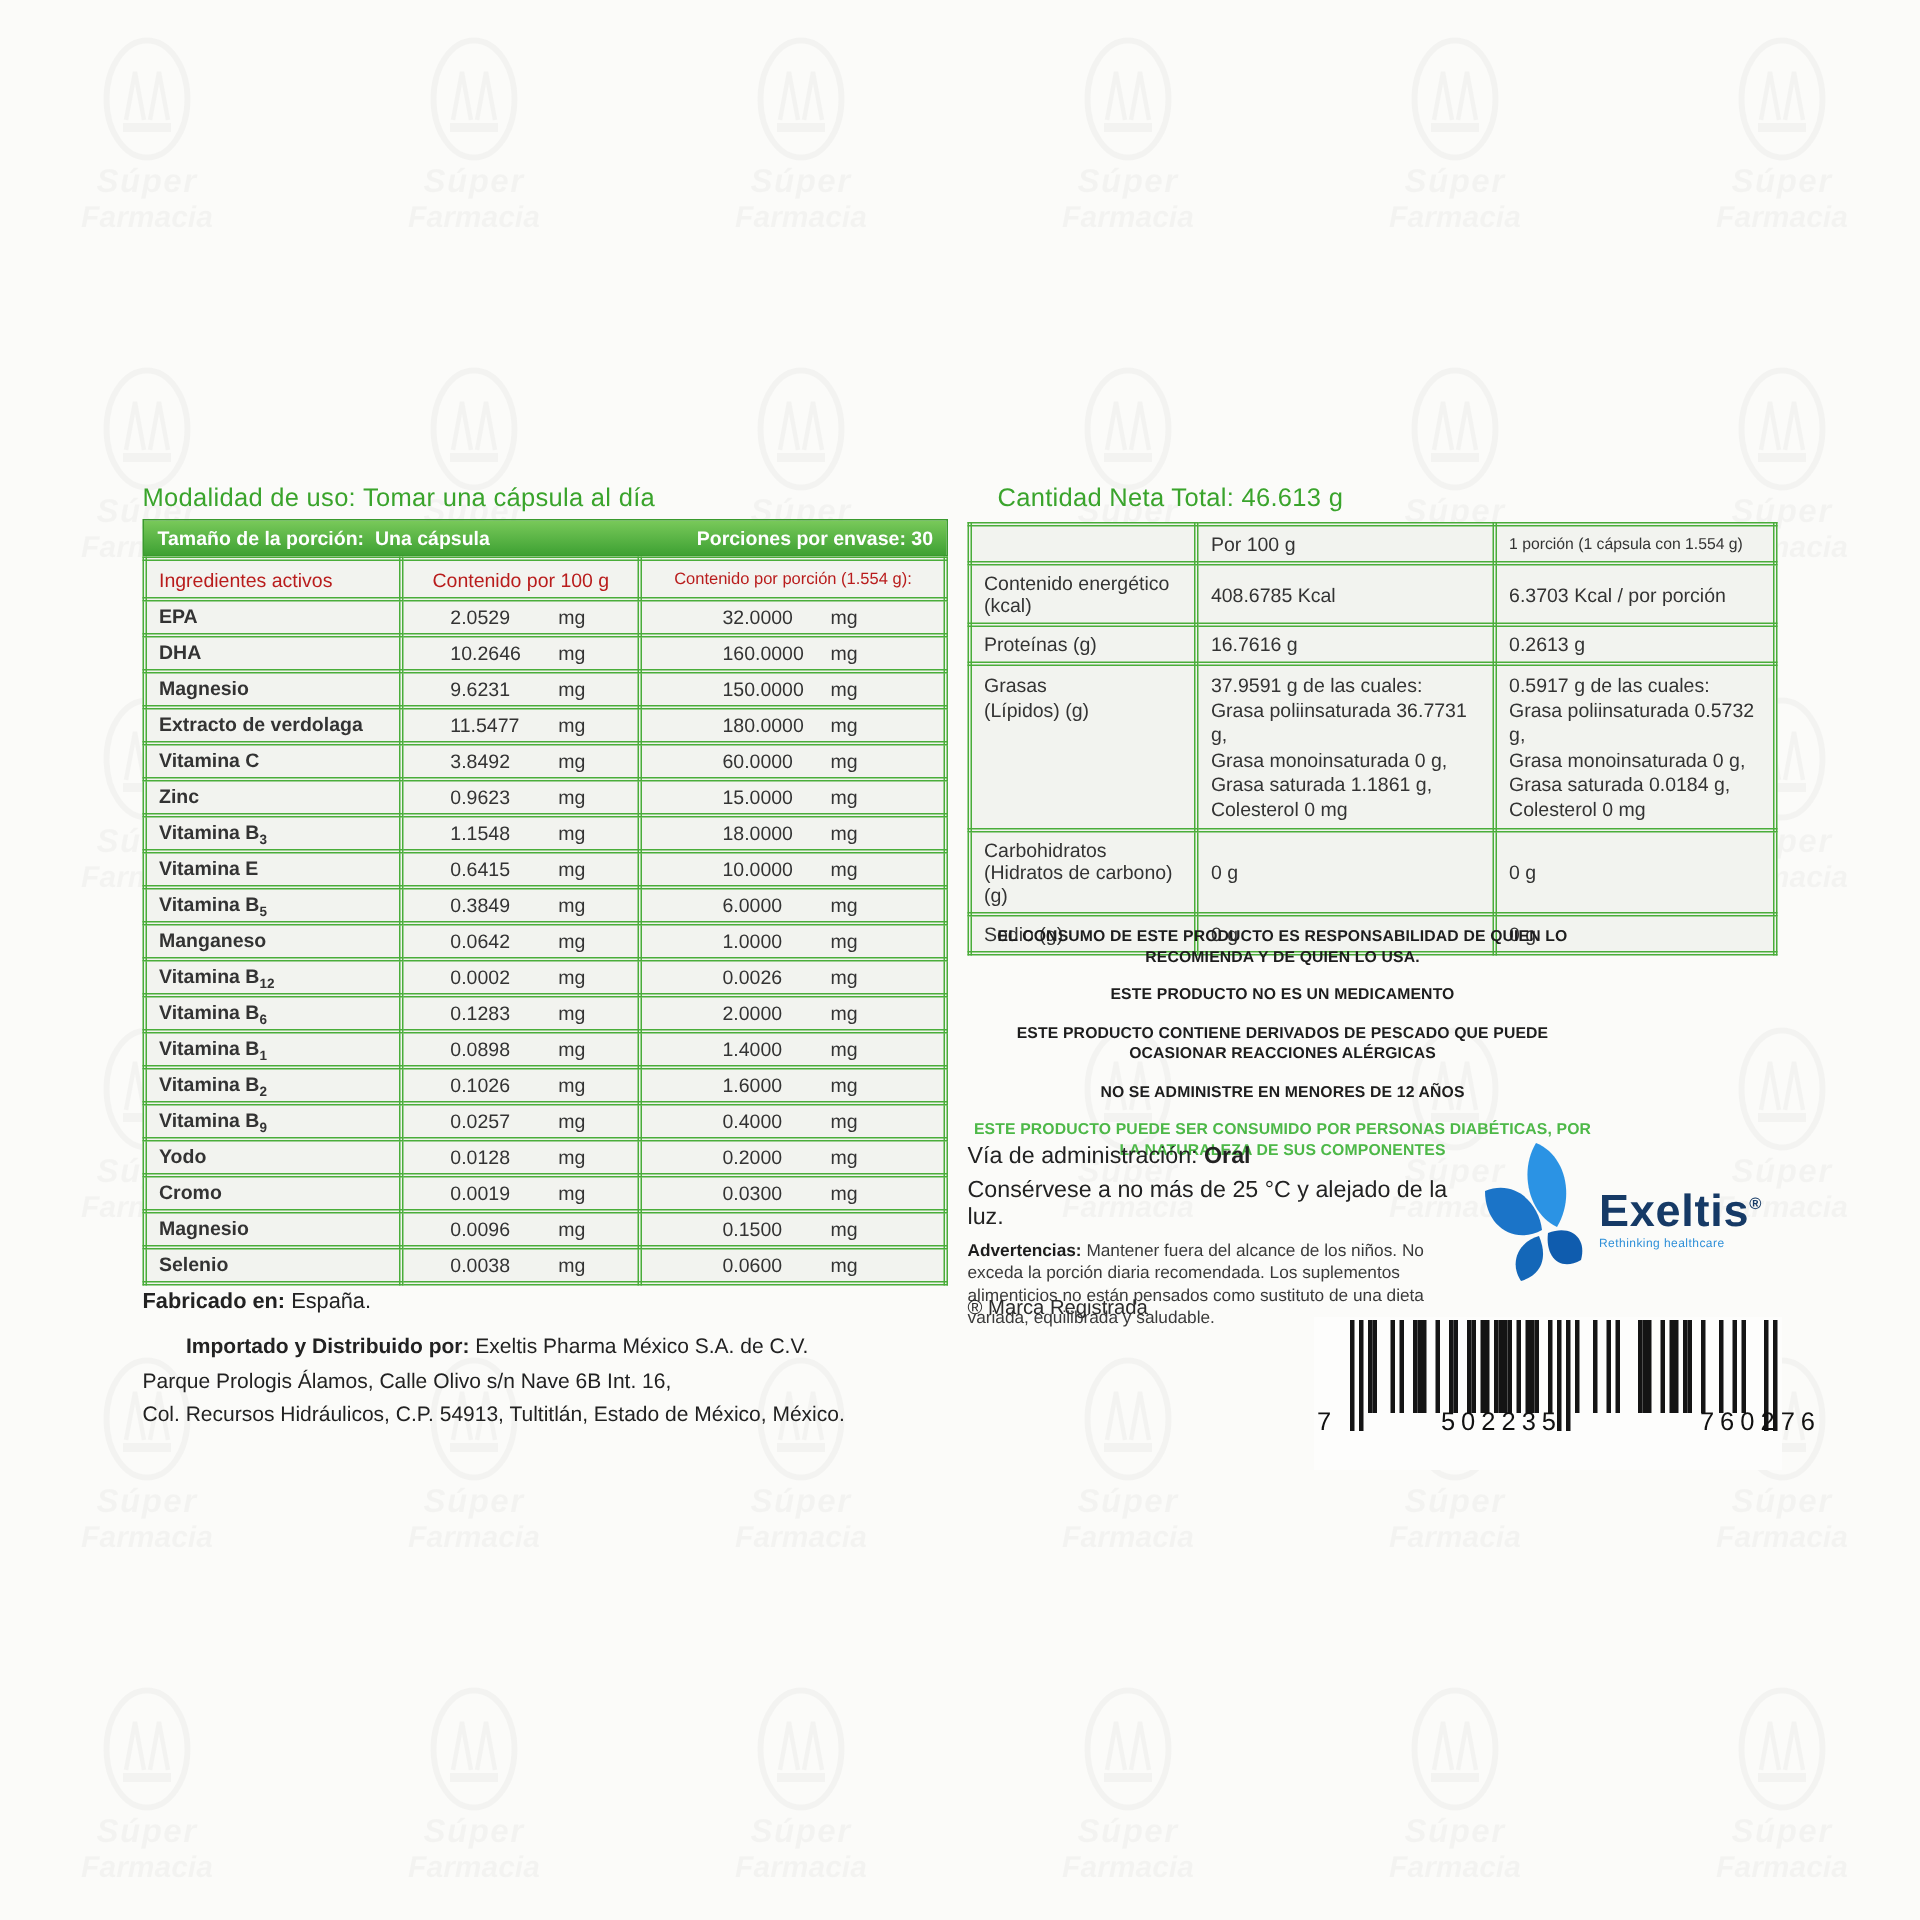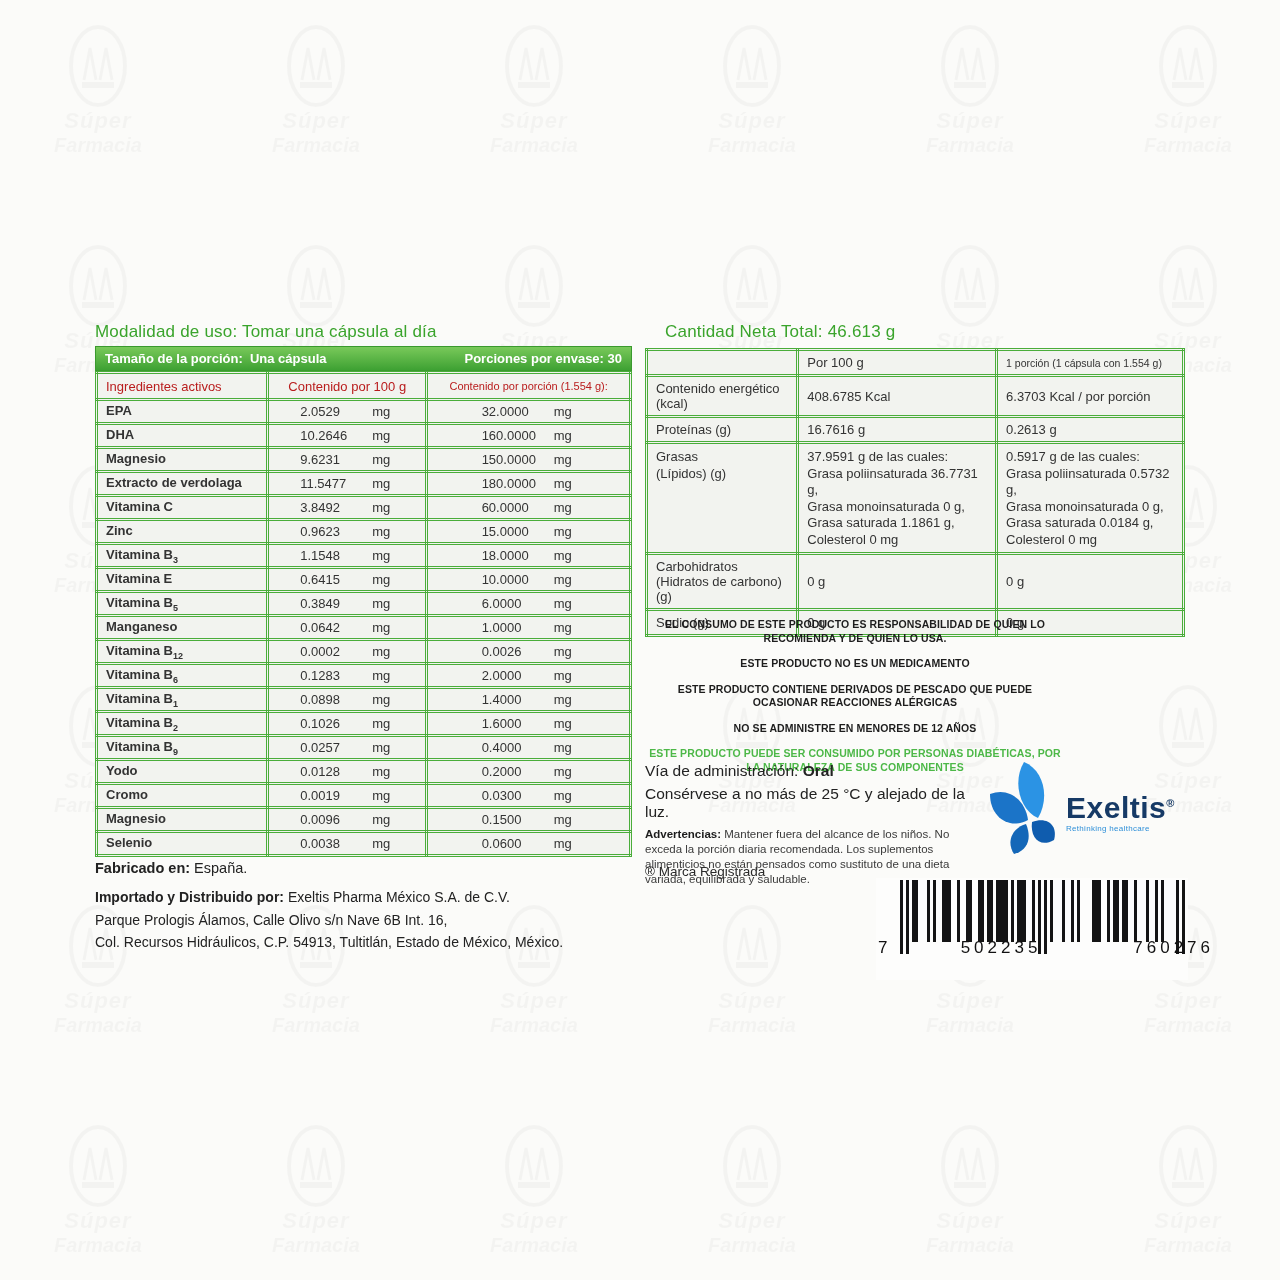--- a/index.html
+++ b/index.html
@@ -82,21 +82,21 @@
   .module.guard { height:74px; }
   .bc-digit { position:absolute; font-size:17px; color:#111; top:60px; }
   #bc-left { left:2px; }
   #bc-g1 { left:60px; width:130px; text-align:center; letter-spacing:4px; }
   #bc-g2 { left:208px; width:130px; text-align:right; letter-spacing:4px; }
   
   #origin-block { left:95px; top:860px; width:540px; }
   .fab-line { font-size:14.5px; margin-bottom:10px; color:#222; }
   .fab-line b { font-weight:bold; }
   .imp-line { font-size:14px; line-height:22.5px; color:#222; }
-  .imp-line b { font-weight:bold; }
+  .imp-line b { font-weight:bold;margin-left:29px; }
 </style>
 </head>
 <body>
 
 <div id="watermarks">
     <div class="wm" style="left: 28px; top: 24px;">
       <svg width="62" height="84" viewBox="0 0 62 84">
         <ellipse cx="31" cy="42" rx="27" ry="39" fill="none" stroke="#777" stroke-width="4"></ellipse>
         <path d="M17 56 L23 24 L29 56" fill="none" stroke="#777" stroke-width="3"></path>
         <path d="M33 56 L39 24 L45 56" fill="none" stroke="#777" stroke-width="3"></path>

